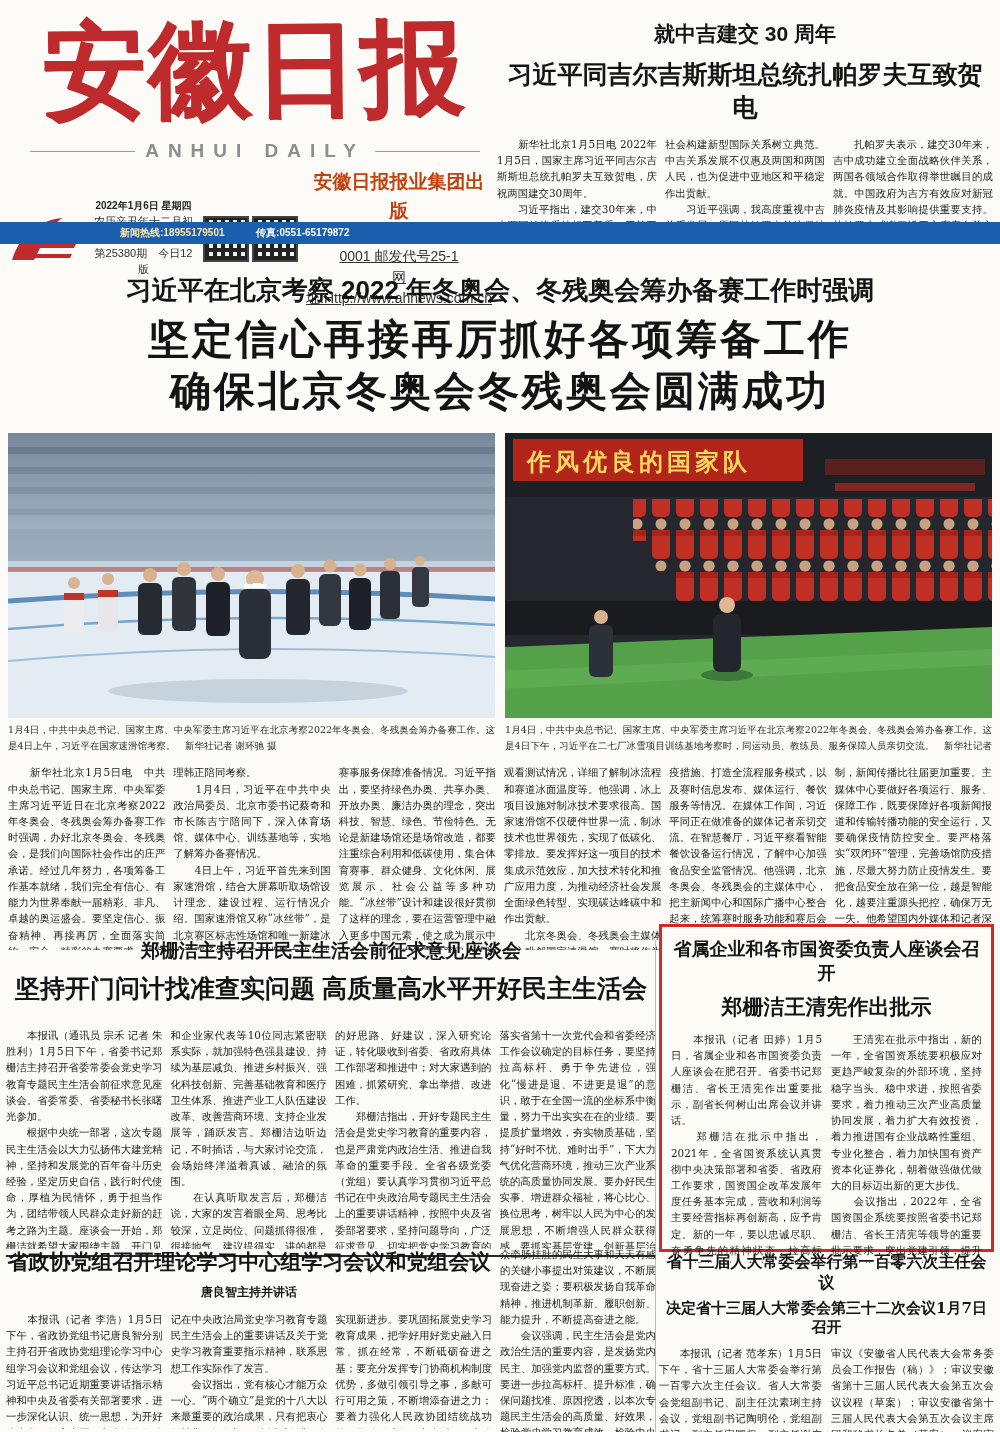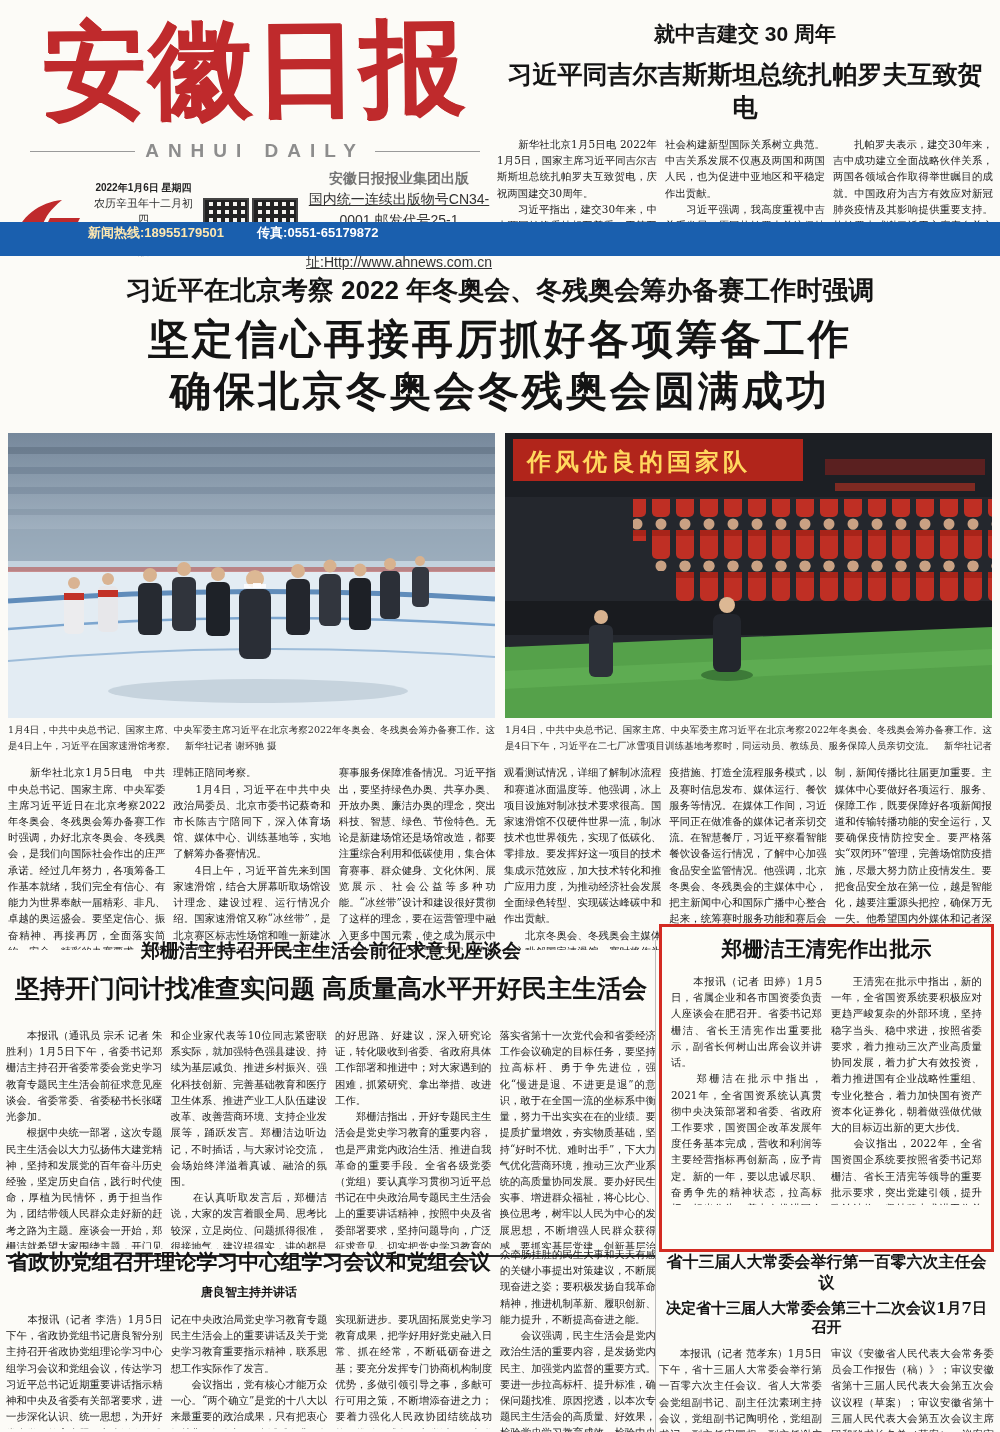--- a/index.html
+++ b/index.html
@@ -17,29 +17,29 @@
   .logo-box{width:78px;height:50px;flex:0 0 auto;}
   .date-block{width:150px;text-align:center;line-height:1.45;}
   .date-block .d1{font-size:10px;font-weight:bold;color:#222;}
   .date-block .d2,.date-block .d3{font-size:11px;color:#333;}
   .qr-wrap{display:flex;gap:3px;flex:0 0 auto;}
   .qr{width:42px;height:42px;border:2px solid #444;
       background:
         repeating-linear-gradient(0deg,#222 0 4px,transparent 4px 8px),
         repeating-linear-gradient(90deg,#222 0 4px,#f4f2ee 4px 8px);}
   .pub-block{flex:1;text-align:center;line-height:1.5;}
-  .pub-block .p1{font-size:14px;font-weight:bold;color:#737373;}
+  .pub-block .p1{font-size:19px;font-weight:bold;color:#c2410c;}
   .pub-block .p2,.pub-block .p3{font-size:14px;color:#333;text-decoration:underline;}
   
   .topright{position:absolute;left:497px;top:16px;width:496px;}
   .tr-kicker{text-align:center;font-size:21px;font-weight:bold;margin:4px 0 10px;}
   .tr-headline{text-align:center;font-size:25px;font-weight:900;letter-spacing:0;margin-bottom:12px;}
   
-  .hotline{position:absolute;left:0;top:222px;width:1000px;height:34px;background:#1a5fae;
-    color:#fff;font-size:13px;font-weight:bold;line-height:22px;padding-left:88px;box-sizing:border-box;}
+  .hotline{position:absolute;left:0;top:222px;width:1000px;height:22px;background:#1a5fae;
+    color:#fff;font-size:10px;font-weight:bold;line-height:22px;padding-left:120px;box-sizing:border-box;}
   .hotline .lbl{color:#ffe8b0;}
   .hotline .sep{display:inline-block;width:26px;}
   
   .lead{position:absolute;left:0;top:246px;width:1000px;}
   .lead-kicker{text-align:center;font-size:26px;font-weight:bold;margin:27px 0 6px;}
   .lead-h1{text-align:center;font-size:41px;font-weight:900;line-height:1.26;letter-spacing:3px;}
   .photo-row{display:flex;gap:10px;padding:0 8px;margin-top:16px;}
   .photo-col{flex:1;}
   .photo{width:100%;height:285px;display:block;background:#ccd5dd;}
   .caption{font-size:9.5px;line-height:1.65;color:#2b2b2b;margin-top:4px;
@@ -252,20 +252,21 @@
       <div class="col">和企业家代表等10位同志紧密联系实际，就加强特色强县建设、持续为基层减负、推进乡村振兴、强化科技创新、完善基础教育和医疗卫生体系、推进产业工人队伍建设改革、改善营商环境、支持企业发展等，踊跃发言。郑栅洁边听边记，不时插话，与大家讨论交流，会场始终洋溢着真诚、融洽的氛围。
 　　在认真听取发言后，郑栅洁说，大家的发言着眼全局、思考比较深，立足岗位、问题抓得很准，很接地气，建议提得实，讲的都是真话、实话、心里话，体现了对党和人民事业高度负责的精神。对大家指出的问题，我们虚心接受，照单全收，充分吸纳，既要解决个案问题，也要由点及面，做到见人见事见效果。对大家提出</div>
       <div class="col">的好思路、好建议，深入研究论证，转化吸收到省委、省政府具体工作部署和推进中；对大家遇到的困难，抓紧研究、拿出举措、改进工作。
 　　郑栅洁指出，开好专题民主生活会是党史学习教育的重要内容，也是严肃党内政治生活、推进自我革命的重要手段。全省各级党委（党组）要认真学习贯彻习近平总书记在中央政治局专题民主生活会上的重要讲话精神，按照中央及省委部署要求，坚持问题导向，广泛征求意见，切实把党史学习教育的成果充分体现到加强党性检视、开展批评和自我批评上来，高质量高水平开好民主生活会。
 　　郑栅洁强调，当前和今后一个时期，是安徽实现新的更大发展的关键时期，</div>
       <div class="col">落实省第十一次党代会和省委经济工作会议确定的目标任务，要坚持拉高标杆、勇于争先进位，强化“慢进是退、不进更是退”的意识，敢于在全国一流的坐标系中衡量，努力干出实实在在的业绩。要提质扩量增效，夯实物质基础，坚持“好时不忧、难时出手”，下大力气优化营商环境，推动三次产业系统的高质量协同发展。要办好民生实事、增进群众福祉，将心比心、换位思考，树牢以人民为中心的发展思想，不断增强人民群众获得感。要抓实基层党建、创新基层治理，推动各级党政领导干部带头接访下访、包案化解、阅批群众来信，共同营造安全稳定的社会环境，以优异成绩迎接党的二十大胜利召开。</div>
     </div>
   </div>
 
   <div class="redbox">
+    <div class="rb-headline">省属企业和各市国资委负责人座谈会召开</div>
     <div class="rb-subhead">郑栅洁王清宪作出批示</div>
     <div class="rb-body">
       <div class="col">　　本报讯（记者 田婷）1月5日，省属企业和各市国资委负责人座谈会在肥召开。省委书记郑栅洁、省长王清宪作出重要批示，副省长何树山出席会议并讲话。
 　　郑栅洁在批示中指出，2021年，全省国资系统认真贯彻中央决策部署和省委、省政府工作要求，国资国企改革发展年度任务基本完成，营收和利润等主要经营指标再创新高，应予肯定。新的一年，要以忠诚尽职、奋勇争先的精神状态，拉高标杆、担当作为，着力在推进国企改革三年行动、加快国有经济布局优化和结构调整、深化混合所有制改革、优化管资本的方式和手段等方面聚力用劲，不断增强国有经济竞争力、创新力、控制力、影响力、抗风险能力，全面加强党的领导和党的建设，以高质量党建引领高质量发展，以优异成绩迎接党的二十大胜利召开。</div>
       <div class="col">　　王清宪在批示中指出，新的一年，全省国资系统要积极应对更趋严峻复杂的外部环境，坚持稳字当头、稳中求进，按照省委要求，着力推动三次产业高质量协同发展，着力扩大有效投资，着力推进国有企业战略性重组、专业化整合，着力加快国有资产资本化证券化，朝着做强做优做大的目标迈出新的更大步伐。
 　　会议指出，2022年，全省国资国企系统要按照省委书记郑栅洁、省长王清宪等领导的重要批示要求，突出党建引领，提升政治站位，坚持稳中求进工作总基调，千方百计稳增长，攻坚克难抓改革，迎难而上促转型，调整布局优结构，强化监管防风险，为全省发展作出新的贡献。当前正值岁末年初，要加强经济运行调度，奋力夺取“开门红”。扎实做好疫情防控、走访慰问、安全生产和信访维稳等工作，切实维护全省社会大局稳定。</div>
     </div>
   </div>
 
   <div class="vrule"></div>

